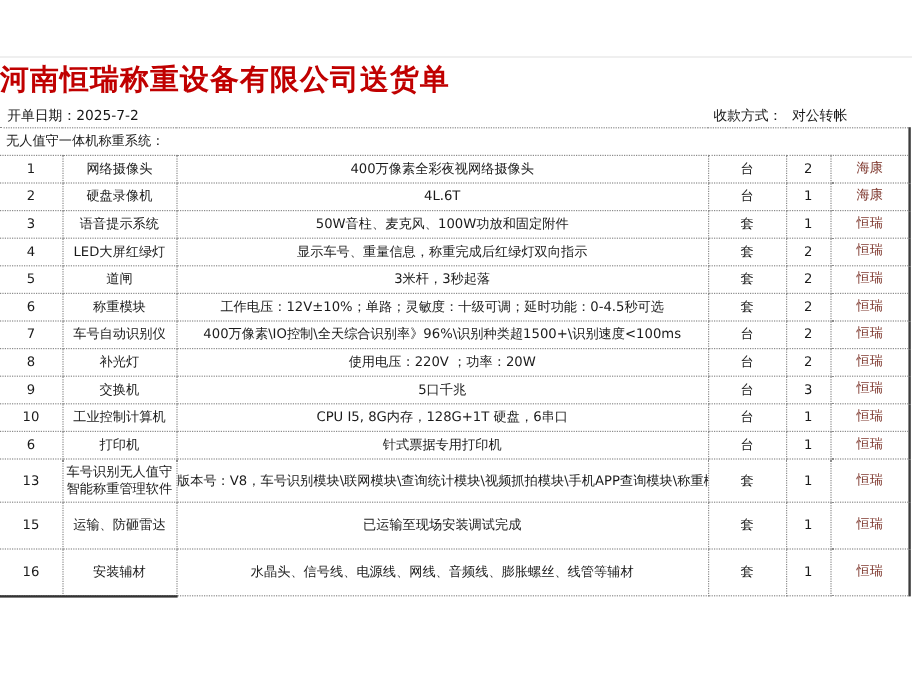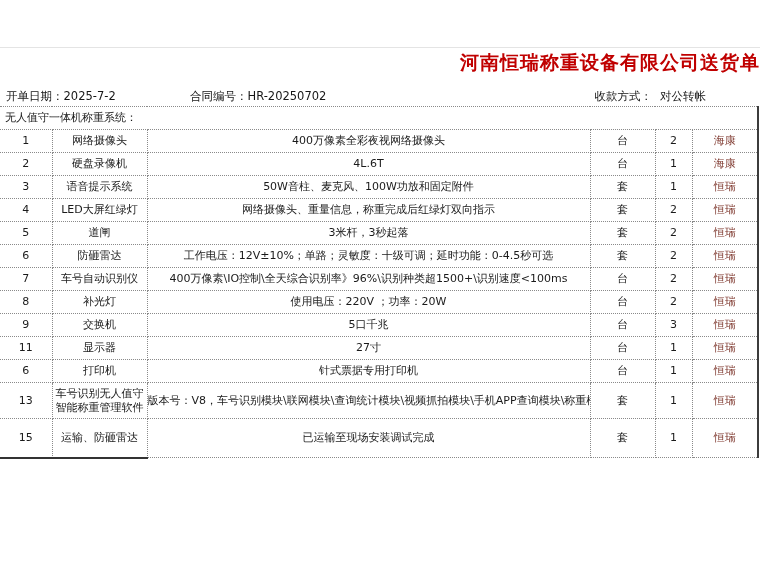--- a/index.html
+++ b/index.html
@@ -10,22 +10,22 @@
     color:#1a1a1a;
     position:relative;
     overflow:hidden;
   }
   .top-divider {
     position:absolute; top:47px; left:0;
     width:760px; height:1px; background:#e4e4e4;
   }
   .title {
     position:absolute; top:50px; left:0; width:760px;
-    text-align:right;
-    font-size:19px; font-weight:bold;
+    text-align:left;
+    font-size:24px; font-weight:bold;
     color:#c00000;
     letter-spacing:1px;
     white-space:nowrap;
   }
   .meta {
     position:absolute; top:89px; left:0; width:720px; height:16px;
     font-size:11.5px; color:#161616; white-space:nowrap;
   }
   .m-date     { position:absolute; left:6px; }
   .m-contract { position:absolute; left:190px; }
@@ -70,21 +70,20 @@
 </style>
 </head>
 <body>
 
 <div class="top-divider"></div>
 
 <div class="title">河南恒瑞称重设备有限公司送货单</div>
 
 <div class="meta">
   <span class="m-date"><span>开单日期：</span><span class="val">2025-7-2</span></span>
-  <span class="m-contract"><span>合同编号：</span><span class="val">HR-20250702</span></span>
   <span class="m-payment"><span>收款方式：</span><span class="val">对公转帐</span></span>
 </div>
 
 <div class="table-wrap">
   <table>
     <colgroup>
       <col style="width:52px">
       <col style="width:95px">
       <col style="width:443px">
       <col style="width:65px">
@@ -115,36 +114,36 @@
           <td>3</td>
           <td>语音提示系统</td>
           <td>50W音柱、麦克风、100W功放和固定附件</td>
           <td>套</td>
           <td>1</td>
           <td class="brand">恒瑞</td>
         </tr>
         <tr>
           <td>4</td>
           <td>LED大屏红绿灯</td>
-          <td>网络摄像头、重量信息，称重完成后红绿灯双向指示</td>
+          <td>显示车号、重量信息，称重完成后红绿灯双向指示</td>
           <td>套</td>
           <td>2</td>
           <td class="brand">恒瑞</td>
         </tr>
         <tr>
           <td>5</td>
           <td>道闸</td>
           <td>3米杆，3秒起落</td>
           <td>套</td>
           <td>2</td>
           <td class="brand">恒瑞</td>
         </tr>
         <tr>
           <td>6</td>
-          <td>防砸雷达</td>
+          <td>称重模块</td>
           <td>工作电压：12V±10%；单路；灵敏度：十级可调；延时功能：0-4.5秒可选</td>
           <td>套</td>
           <td>2</td>
           <td class="brand">恒瑞</td>
         </tr>
         <tr>
           <td>7</td>
           <td>车号自动识别仪</td>
           <td>400万像素\IO控制\全天综合识别率》96%\识别种类超1500+\识别速度&lt;100ms</td>
           <td>台</td>
@@ -161,23 +160,23 @@
         </tr>
         <tr>
           <td>9</td>
           <td>交换机</td>
           <td>5口千兆</td>
           <td>台</td>
           <td>3</td>
           <td class="brand">恒瑞</td>
         </tr>
         <tr>
-          <td>11</td>
-          <td>显示器</td>
-          <td>27寸</td>
+          <td>10</td>
+          <td>工业控制计算机</td>
+          <td>CPU I5, 8G内存，128G+1T 硬盘，6串口</td>
           <td>台</td>
           <td>1</td>
           <td class="brand">恒瑞</td>
         </tr>
         <tr>
           <td>6</td>
           <td>打印机</td>
           <td>针式票据专用打印机</td>
           <td>台</td>
           <td>1</td>
@@ -192,16 +191,24 @@
           <td class="brand">恒瑞</td>
         </tr>
         <tr class="row-tall">
           <td>15</td>
           <td>运输、防砸雷达</td>
           <td>已运输至现场安装调试完成</td>
           <td>套</td>
           <td>1</td>
           <td class="brand">恒瑞</td>
         </tr>
+        <tr class="row-tall">
+          <td>16</td>
+          <td>安装辅材</td>
+          <td>水晶头、信号线、电源线、网线、音频线、膨胀螺丝、线管等辅材</td>
+          <td>套</td>
+          <td>1</td>
+          <td class="brand">恒瑞</td>
+        </tr>
       </tbody>
   </table>
   <div class="bottom-solid"></div>
 </div>
 
 </body></html>

